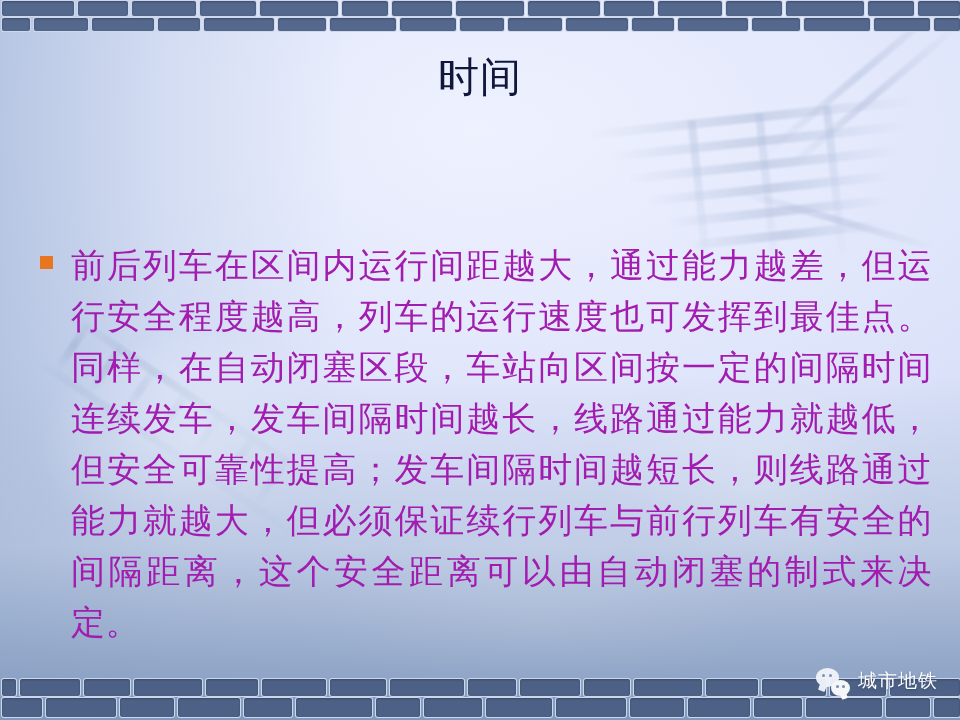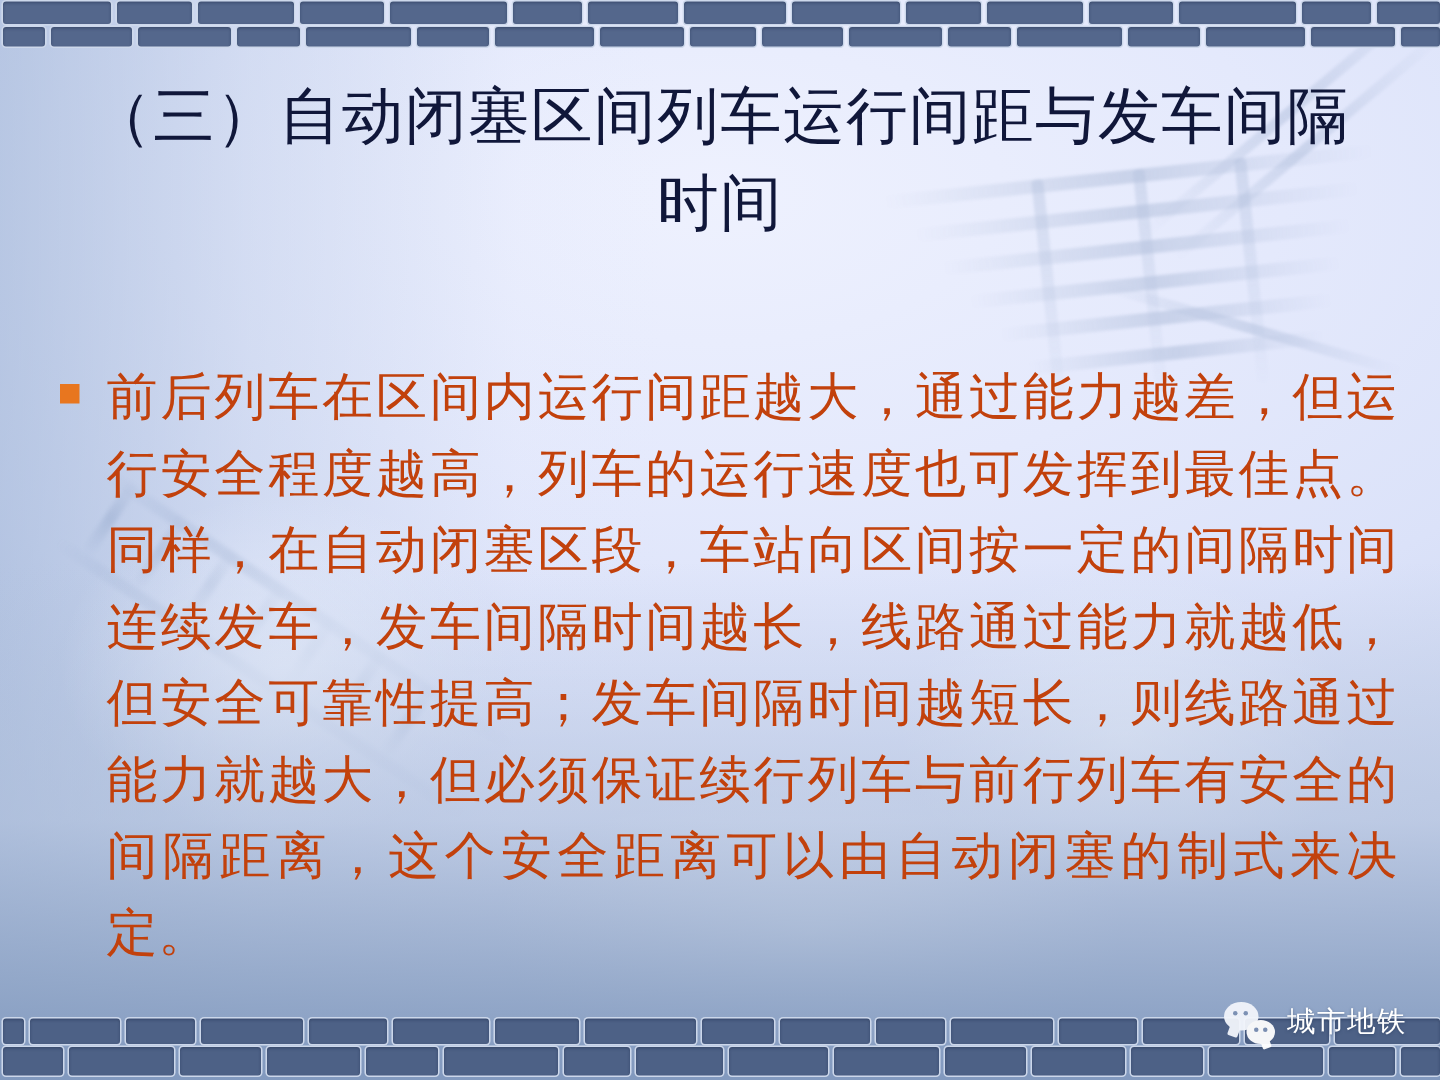--- a/index.html
+++ b/index.html
@@ -167,21 +167,21 @@
     align-items: flex-start;
   }
   .bullet-marker {
     flex: 0 0 auto;
     width: 13px; height: 13px;
     background: #e8761f;
     margin: 16px 18px 0 6px;
   }
   .body-text {
     flex: 1 1 auto;
-    color: #c2410c;
+    color: #a21caf;
     font-size: 34px;
     line-height: 1.50;
     letter-spacing: 0.5px;
     text-align: justify;
     text-justify: inter-character;
     font-family: "Liberation Serif", "DejaVu Serif", serif;
   }
 
   
   .watermark {
@@ -321,21 +321,20 @@
         <div class="brick" style="width: 44px;"></div>
         <div class="brick" style="width: 72px;"></div>
         <div class="brick" style="width: 50px;"></div>
         <div class="brick" style="width: 68px;"></div>
         <div class="brick" style="width: 58px;"></div>
         <div class="brick" style="width: 28px;"></div>
       </div>
   </div>
 
   <div class="title">
-    <div>（三）自动闭塞区间列车运行间距与发车间隔</div>
     <div>时间</div>
   </div>
 
   <div class="body-block">
     <div class="bullet-marker"></div>
     <div class="body-text">前后列车在区间内运行间距越大，通过能力越差，但运行安全程度越高，列车的运行速度也可发挥到最佳点。同样，在自动闭塞区段，车站向区间按一定的间隔时间连续发车，发车间隔时间越长，线路通过能力就越低，但安全可靠性提高；发车间隔时间越短长，则线路通过能力就越大，但必须保证续行列车与前行列车有安全的间隔距离，这个安全距离可以由自动闭塞的制式来决定。</div>
   </div>
 
   <div class="brick-band bottom">
     <div class="brick-row" id="brick-bot-1" style="height:19px;">

